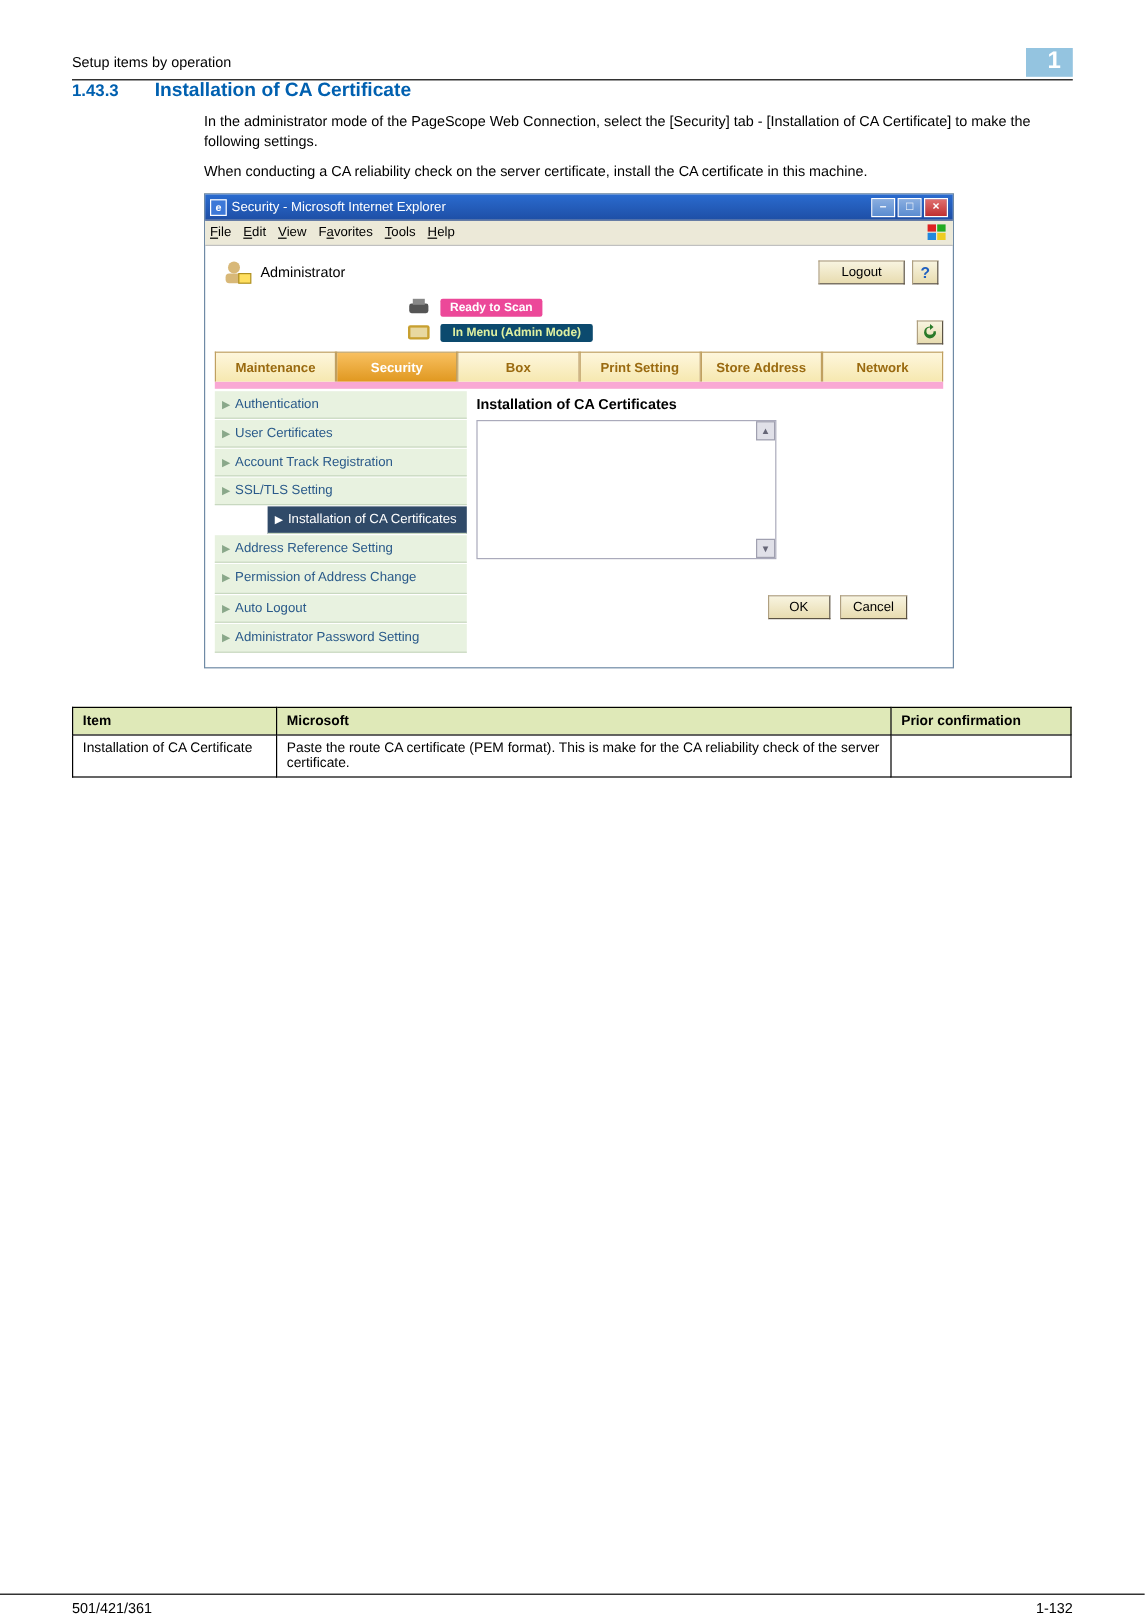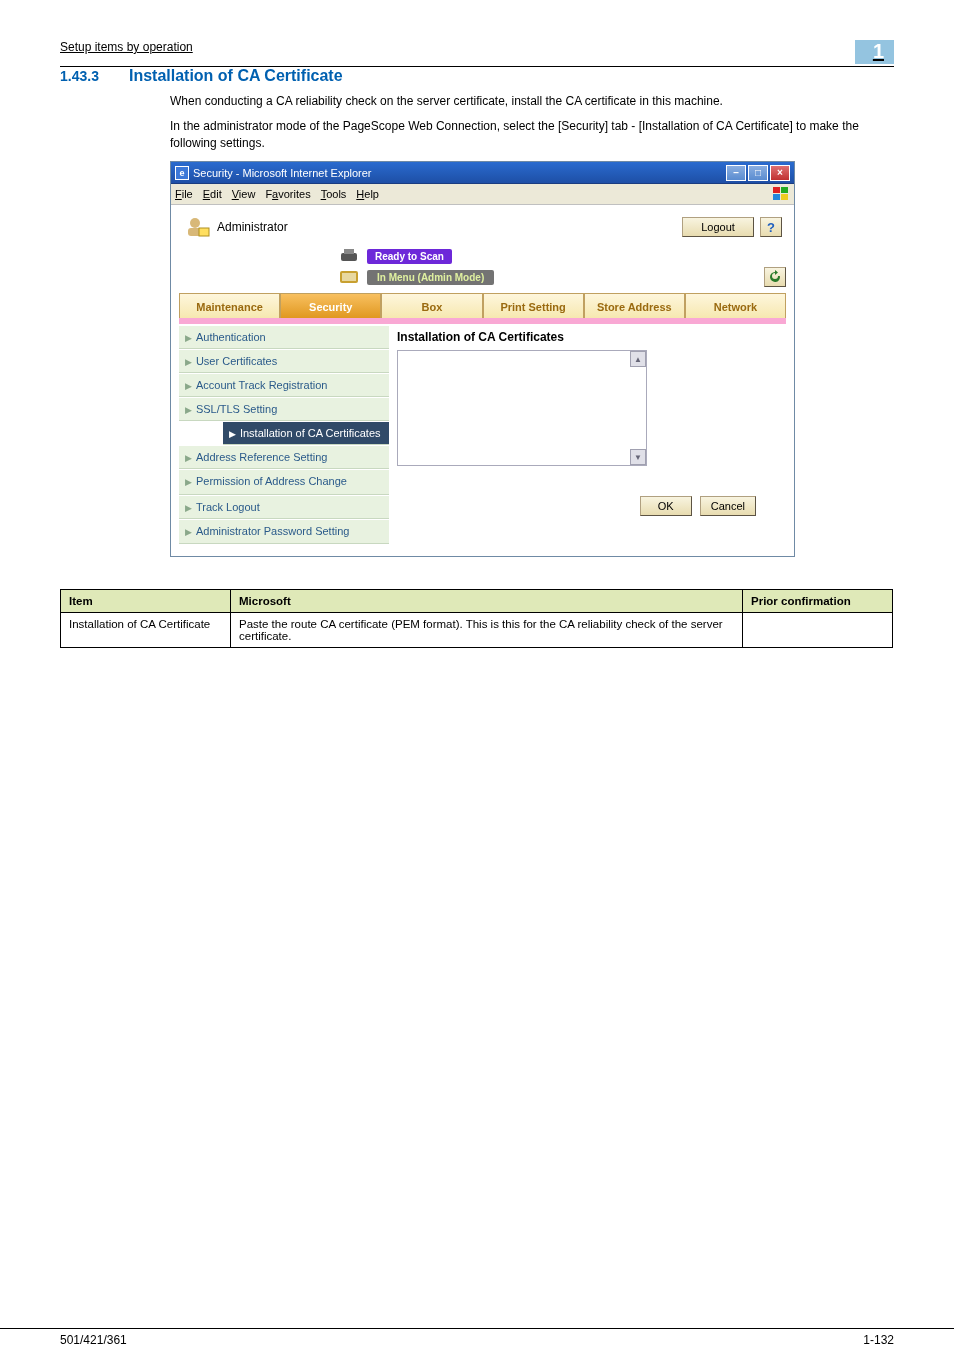--- a/index.html
+++ b/index.html
@@ -11,24 +11,23 @@
     color: #000;
     background: #fff;
     width: 954px;
   }
   .page-wrapper { padding: 40px 60px 0 60px; }
 
   
   .header-row {
     display: flex;
     justify-content: space-between;
-    align-items: flex-start;
+    align-items: center;
     border-bottom: 1px solid #000;
     padding-bottom: 2px;
-    text-decoration: underline;
   }
   .header-left { font-size: 12px; }
   .header-right {
     background: #94c4e0;
     color: #fff;
     font-weight: bold;
     font-size: 20px;
     padding: 0 10px 2px 18px;
     line-height: 22px;
   }
@@ -124,27 +123,27 @@
     width: 22px; height: 20px; margin-left: 6px;
     border: 1px outset #b0a080;
     background: linear-gradient(#f8f4e0,#e8dcb0);
     display:flex;align-items:center;justify-content:center;
     color:#2060c0;font-weight:bold;font-size:13px;
   }
 
   .status-row { display:flex; align-items:center; margin: 2px 0 2px 160px; }
   .status-icon { width:22px;height:18px; margin-right:6px; }
   .status-text {
-    background: #6d28d9; color: #fff;
+    background: #ec4899; color: #fff;
     font-size: 10px; font-weight: bold;
     padding: 2px 8px; border-radius: 2px;
     white-space: nowrap;
   }
   .menu-chip {
-    background: #737373; color: #dff0a0;
+    background: #0c4a6e; color: #dff0a0;
     font-size: 10px; font-weight: bold;
     padding: 2px 10px; border-radius: 2px;
     white-space: nowrap;
   }
   .refresh-icon {
     width:22px;height:20px;margin-left:auto;
     border:1px outset #b0a080;
     background:linear-gradient(#f8f4e0,#e8dcb0);
     display:flex;align-items:center;justify-content:center;
   }
@@ -259,22 +258,22 @@
   <div class="header-row">
     <div class="header-left">Setup items by operation</div>
     <div class="header-right">1</div>
   </div>
 
   <div class="section-heading">
     <span class="section-num">1.43.3</span>
     <span class="section-title">Installation of CA Certificate</span>
   </div>
 
+  <p class="body-text">In the administrator mode of the PageScope Web Connection, select the [Security] tab - [Installation of CA Certificate] to make the following settings.</p>
   <p class="body-text">When conducting a CA reliability check on the server certificate, install the CA certificate in this machine.</p>
-  <p class="body-text">In the administrator mode of the PageScope Web Connection, select the [Security] tab - [Installation of CA Certificate] to make the following settings.</p>
 
   <div class="ie-window">
 
     <div class="titlebar">
       <span class="titlebar-icon">e</span>
       <span>Security - Microsoft Internet Explorer</span>
       <div class="win-ctrls">
         <div class="win-btn min">–</div>
         <div class="win-btn max">□</div>
         <div class="win-btn">×</div>
@@ -348,21 +347,21 @@
 
       <div class="app-main">
         <div class="sidenav">
           <div class="navitem"><span class="tri">▶</span><span>Authentication</span></div>
           <div class="navitem"><span class="tri">▶</span><span>User Certificates</span></div>
           <div class="navitem"><span class="tri">▶</span><span>Account Track Registration</span></div>
           <div class="navitem"><span class="tri">▶</span><span>SSL/TLS Setting</span></div>
           <div class="navitem selected"><span class="tri">▶</span><span>Installation of CA Certificates</span></div>
           <div class="navitem"><span class="tri">▶</span><span>Address Reference Setting</span></div>
           <div class="navitem two-line"><span class="tri">▶</span><span>Permission of Address Change</span></div>
-          <div class="navitem"><span class="tri">▶</span><span>Track Logout</span></div>
+          <div class="navitem"><span class="tri">▶</span><span>Auto Logout</span></div>
           <div class="navitem two-line"><span class="tri">▶</span><span>Administrator Password Setting</span></div>
         </div>
 
         <div class="content-pane">
           <div class="content-title">Installation of CA Certificates</div>
           <div class="cert-box">
             <div class="scroll-up">▲</div>
             <div class="scroll-down">▼</div>
           </div>
           <div class="button-row">
@@ -379,21 +378,21 @@
     <thead>
       <tr>
         <th class="col-item">Item</th>
         <th class="col-def">Microsoft</th>
         <th class="col-prior">Prior confirmation</th>
       </tr>
     </thead>
     <tbody>
       <tr>
         <td>Installation of CA Certificate</td>
-        <td>Paste the route CA certificate (PEM format). This is this for the CA reliability check of the server certificate.</td>
+        <td>Paste the route CA certificate (PEM format). This is make for the CA reliability check of the server certificate.</td>
         <td></td>
       </tr>
     </tbody>
   </table>
 
 </div>
 
 <div class="footer">
   <span>501/421/361</span>
   <span>1-132</span>

